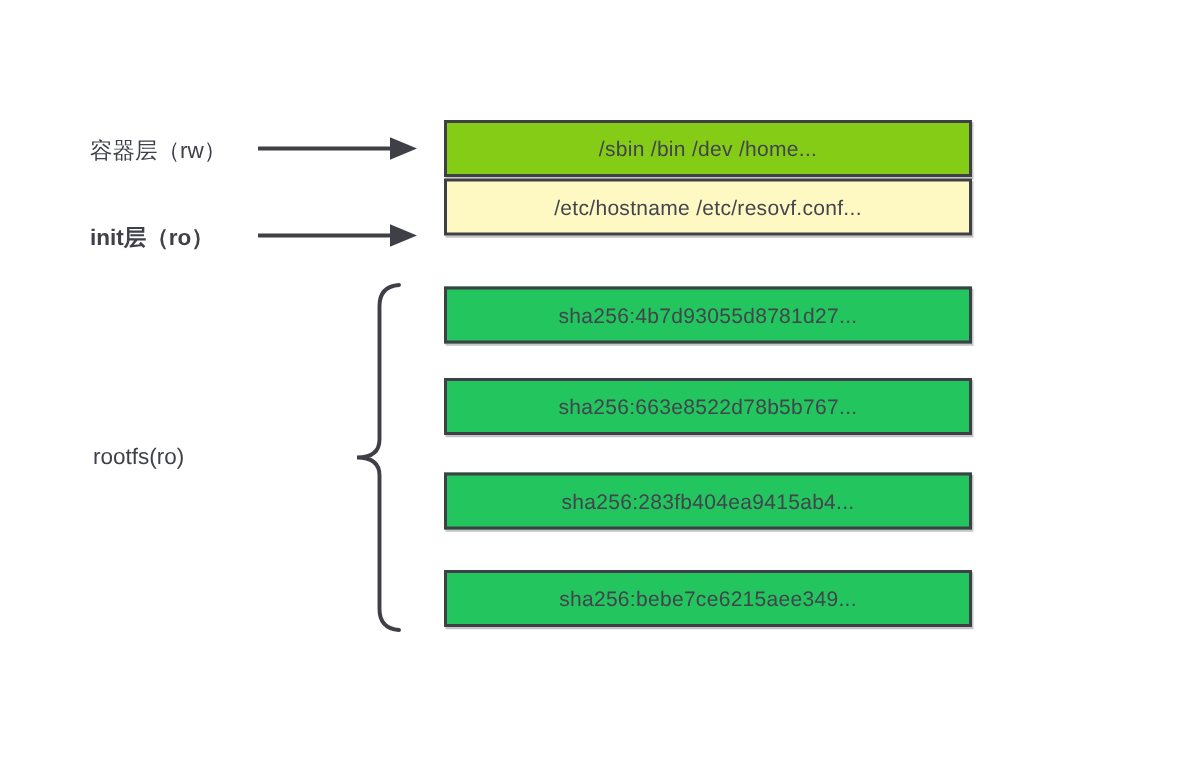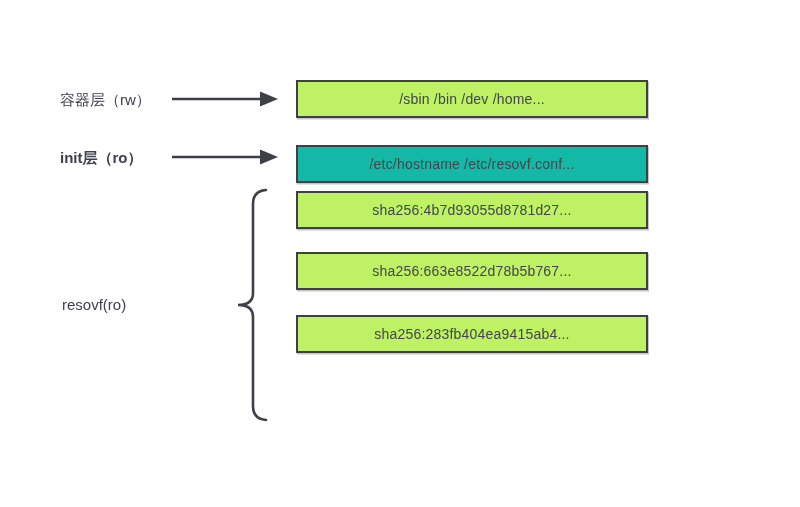--- a/index.html
+++ b/index.html
@@ -21,24 +21,24 @@
     width: 348px;
     height: 34px;
     border: 2px solid #3e3f47;
     box-shadow: 1px 1.5px 0 rgba(62,63,71,0.30);
     display: flex;
     align-items: center;
     justify-content: center;
     font-size: 14px;
     color: #43444d;
     letter-spacing: 0.2px;
-    background: #bef264;
+    background: #22c55e;
   }
-  .box-container-layer { top: 80px;  background: #bef264; }
-  .box-init-layer      { top: 145px; background: #14b8a6; }
+  .box-container-layer { top: 80px;  background: #84cc16; }
+  .box-init-layer      { top: 119px; background: #fef9c3; }
   .box-sha-0 { top: 191px; }
   .box-sha-1 { top: 252px; text-align: center; }
   .box-sha-2 { top: 315px; text-align: right; }
   .box-sha-3 { top: 380px; }
   .side-label {
     position: absolute;
     left: 60px;
     width: 120px;
     text-align: left;
     font-size: 15px;
@@ -59,21 +59,21 @@
 </style>
 </head>
 <body>
 
 <div class="stage">
 
   <div class="side-label label-container-layer">容器层（rw）</div>
 
   <div class="side-label label-init-layer">init层（ro）</div>
 
-  <div class="side-label label-rootfs">resovf(ro)</div>
+  <div class="side-label label-rootfs">rootfs(ro)</div>
 
   <svg class="overlay-svg" viewBox="0 0 800 507" xmlns="http://www.w3.org/2000/svg">
 
     <g>
       <line x1="172" y1="99" x2="261" y2="99" stroke="#3e3f47" stroke-width="2.6"></line>
       <polygon points="260,91.5 278,99 260,106.5" fill="#3e3f47"></polygon>
     </g>
 
     <g>
       <line x1="172" y1="157" x2="261" y2="157" stroke="#3e3f47" stroke-width="2.6"></line>
@@ -102,14 +102,17 @@
   </div>
 
   <div class="layer-box box-sha-1">
     <span>sha256:663e8522d78b5b767...</span>
   </div>
 
   <div class="layer-box box-sha-2">
     <span>sha256:283fb404ea9415ab4...</span>
   </div>
 
+  <div class="layer-box box-sha-3">
+    <span>sha256:bebe7ce6215aee349...</span>
+  </div>
 
 </div>
 
 </body></html>

